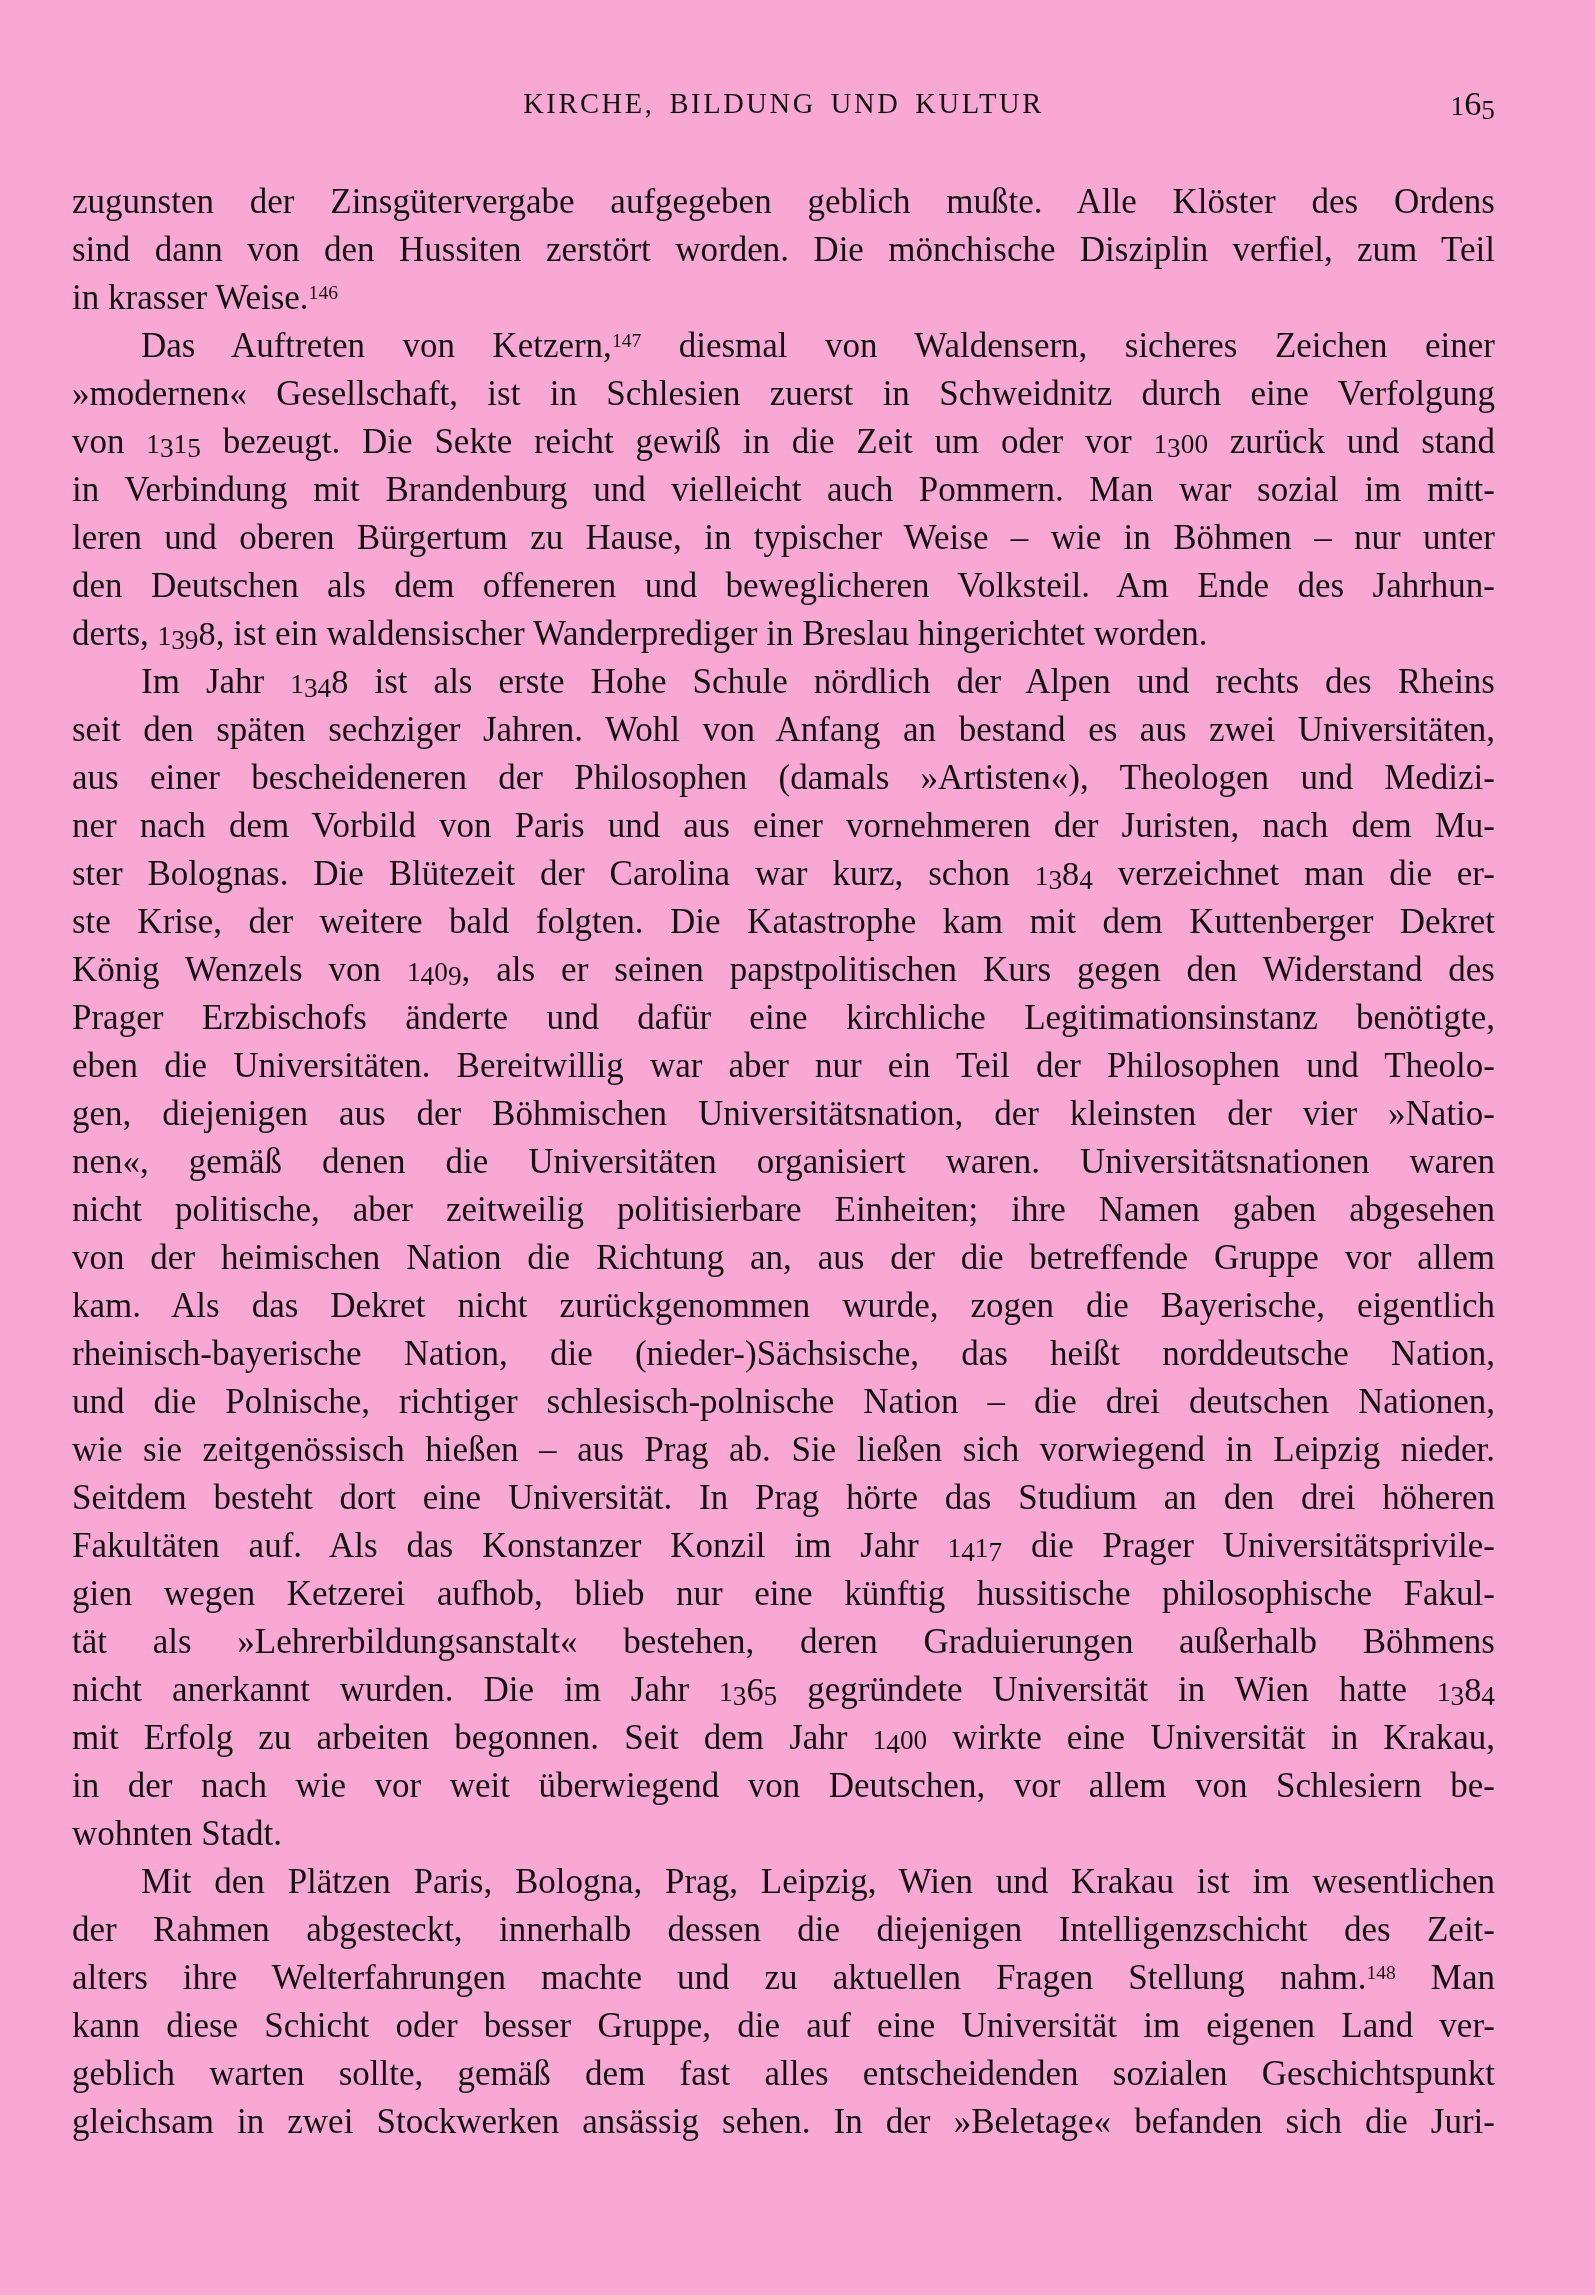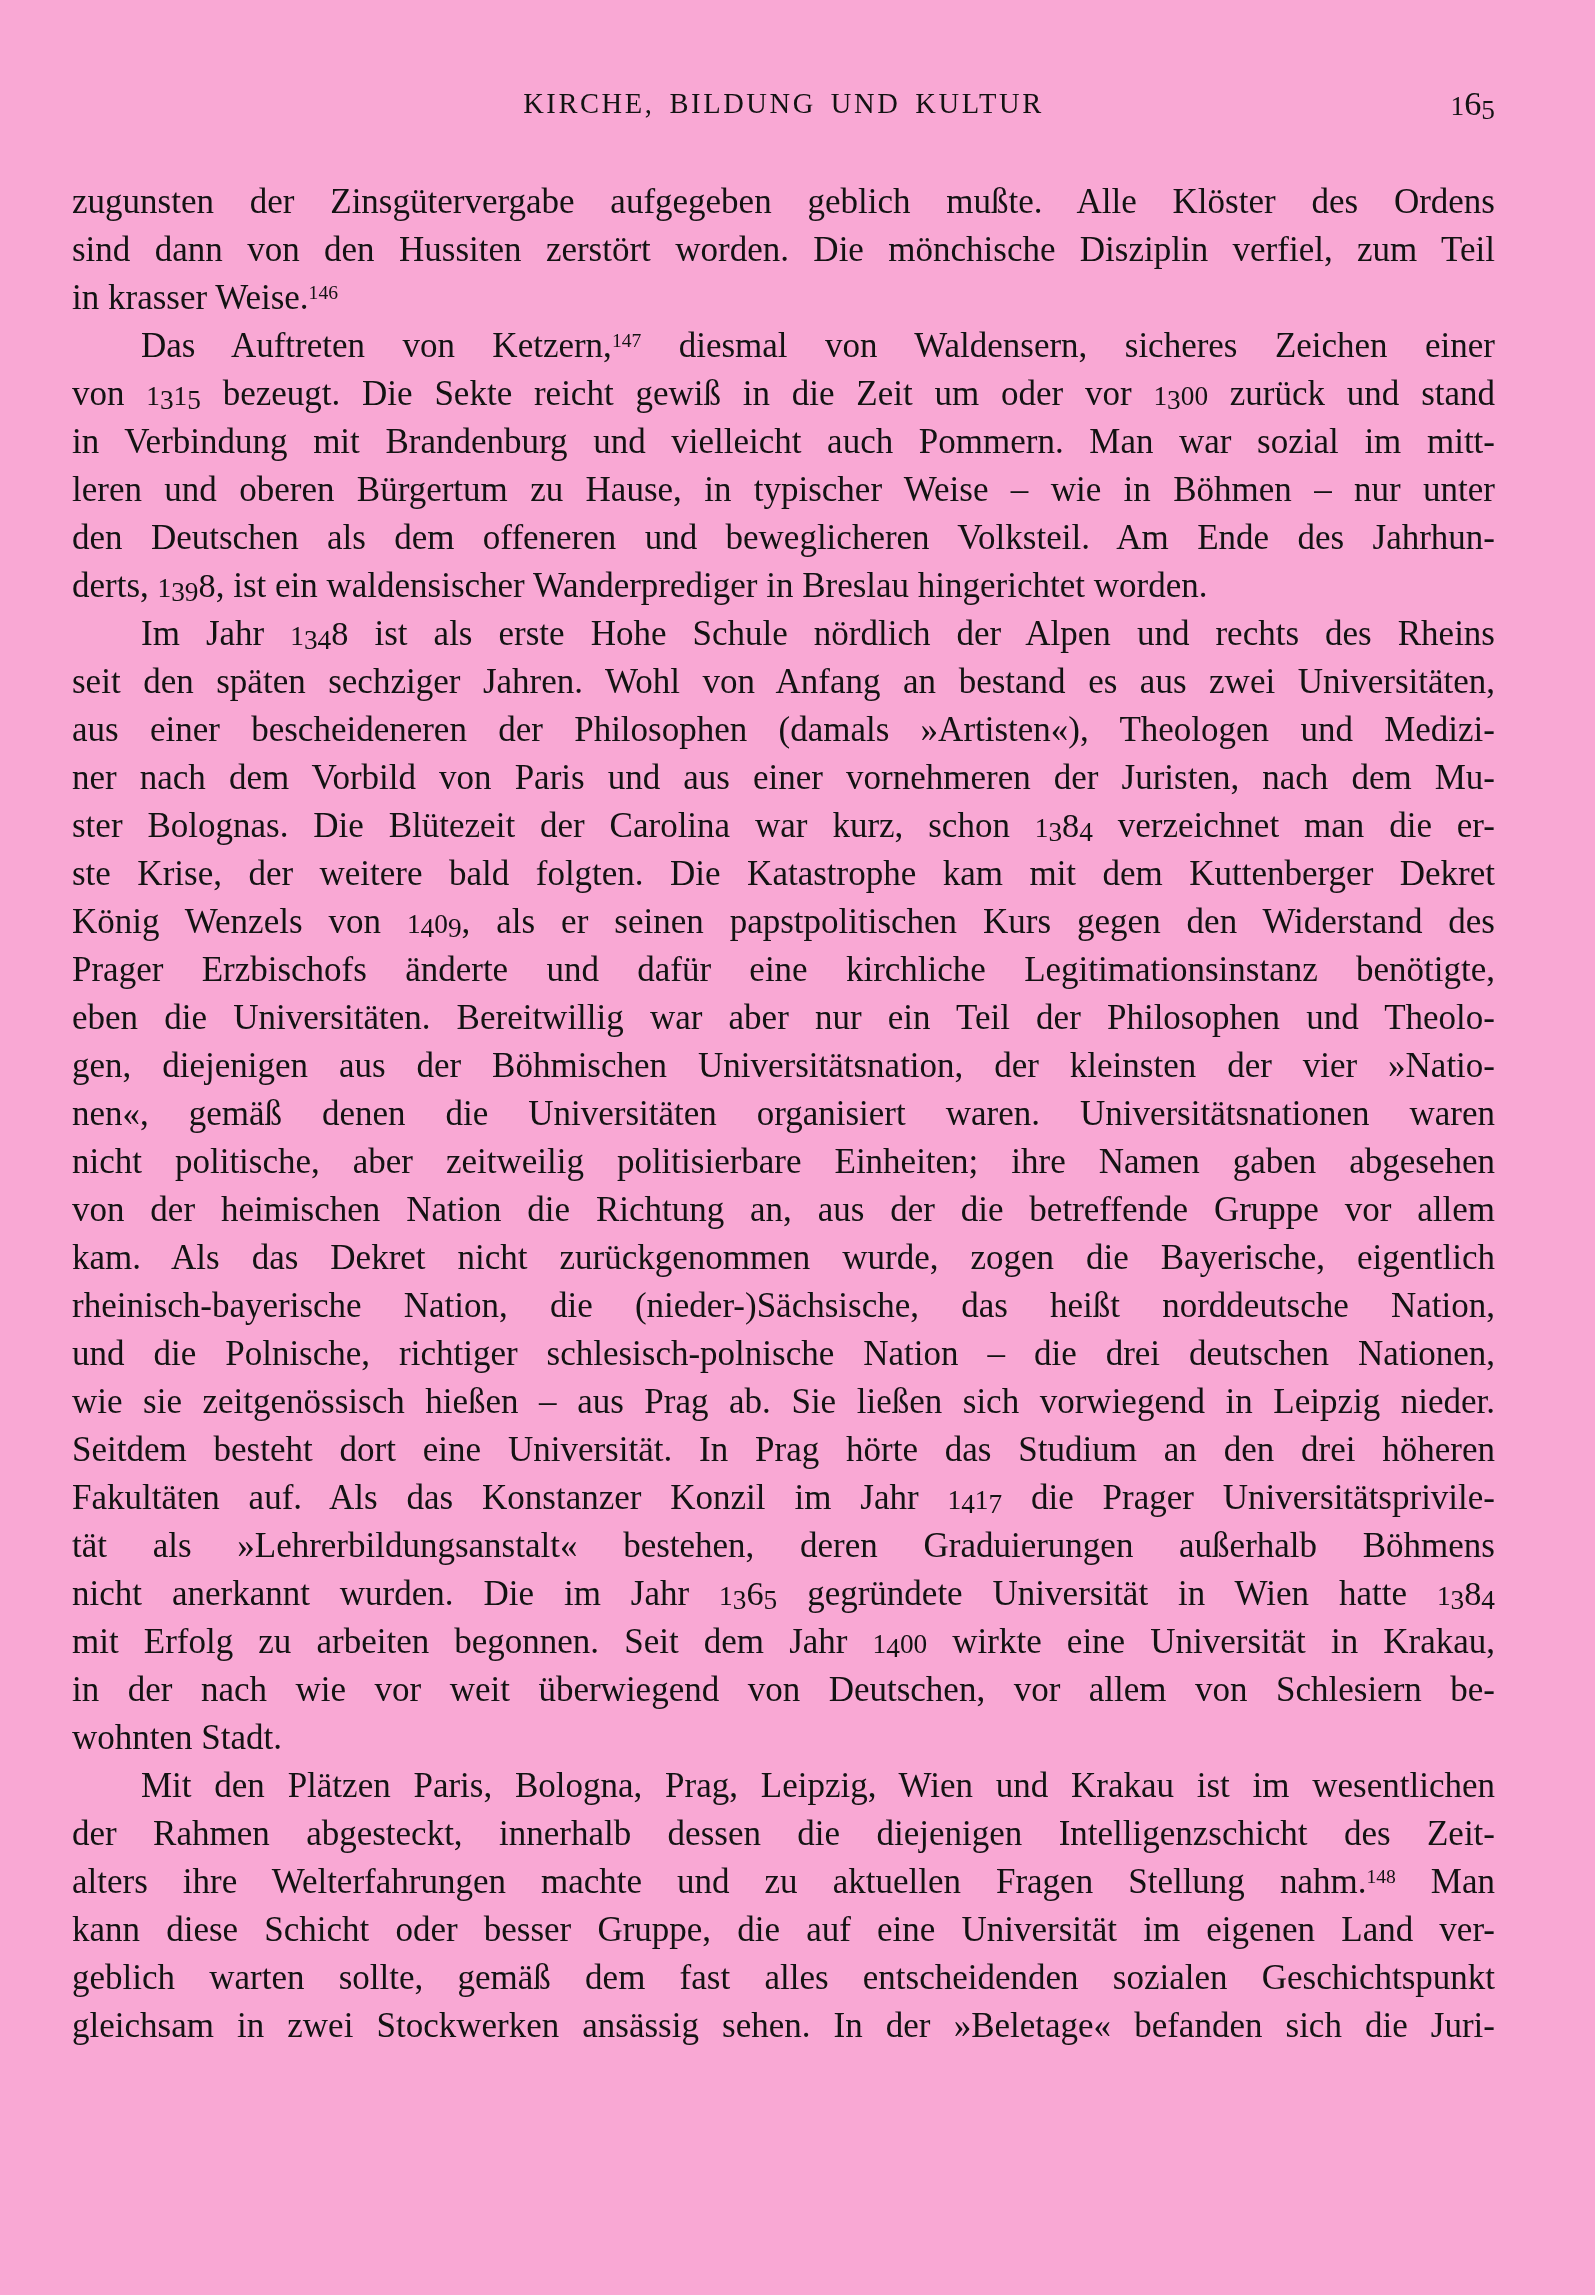--- a/index.html
+++ b/index.html
@@ -87,20 +87,21 @@
 <body>
 
 <div class="page">
   <div class="running-head">KIRCHE, BILDUNG UND KULTUR</div>
   <div class="page-number"><span class="os-x">1</span><span class="os-a">6</span><span class="os-d">5</span></div>
   <main class="body-text">
       <div class="line">zugunsten der Zinsgütervergabe aufgegeben geblich mußte. Alle Klöster des Ordens</div>
       <div class="line">sind dann von den Hussiten zerstört worden. Die mönchische Disziplin verfiel, zum Teil</div>
       <div class="line rag">in krasser Weise.<sup class="fn">146</sup></div>
       <div class="line indent">Das Auftreten von Ketzern,<sup class="fn">147</sup> diesmal von Waldensern, sicheres Zeichen einer</div>
+      <div class="line">»modernen« Gesellschaft, ist in Schlesien zuerst in Schweidnitz durch eine Verfolgung</div>
       <div class="line">von <span class="os-x">1</span><span class="os-d">3</span><span class="os-x">1</span><span class="os-d">5</span> bezeugt. Die Sekte reicht gewiß in die Zeit um oder vor <span class="os-x">1</span><span class="os-d">3</span><span class="os-x">0</span><span class="os-x">0</span> zurück und stand</div>
       <div class="line">in Verbindung mit Brandenburg und vielleicht auch Pommern. Man war sozial im mitt-</div>
       <div class="line">leren und oberen Bürgertum zu Hause, in typischer Weise – wie in Böhmen – nur unter</div>
       <div class="line">den Deutschen als dem offeneren und beweglicheren Volksteil. Am Ende des Jahrhun-</div>
       <div class="line rag">derts, <span class="os-x">1</span><span class="os-d">3</span><span class="os-d">9</span><span class="os-a">8</span>, ist ein waldensischer Wanderprediger in Breslau hingerichtet worden.</div>
       <div class="line indent">Im Jahr <span class="os-x">1</span><span class="os-d">3</span><span class="os-d">4</span><span class="os-a">8</span> ist als erste Hohe Schule nördlich der Alpen und rechts des Rheins</div>
       <div class="line">seit den späten sechziger Jahren. Wohl von Anfang an bestand es aus zwei Universitäten,</div>
       <div class="line">aus einer bescheideneren der Philosophen (damals »Artisten«), Theologen und Medizi-</div>
       <div class="line">ner nach dem Vorbild von Paris und aus einer vornehmeren der Juristen, nach dem Mu-</div>
       <div class="line">ster Bolognas. Die Blütezeit der Carolina war kurz, schon <span class="os-x">1</span><span class="os-d">3</span><span class="os-a">8</span><span class="os-d">4</span> verzeichnet man die er-</div>
@@ -111,20 +112,21 @@
       <div class="line">gen, diejenigen aus der Böhmischen Universitätsnation, der kleinsten der vier »Natio-</div>
       <div class="line">nen«, gemäß denen die Universitäten organisiert waren. Universitätsnationen waren</div>
       <div class="line">nicht politische, aber zeitweilig politisierbare Einheiten; ihre Namen gaben abgesehen</div>
       <div class="line">von der heimischen Nation die Richtung an, aus der die betreffende Gruppe vor allem</div>
       <div class="line">kam. Als das Dekret nicht zurückgenommen wurde, zogen die Bayerische, eigentlich</div>
       <div class="line">rheinisch-bayerische Nation, die (nieder-)Sächsische, das heißt norddeutsche Nation,</div>
       <div class="line">und die Polnische, richtiger schlesisch-polnische Nation – die drei deutschen Nationen,</div>
       <div class="line">wie sie zeitgenössisch hießen – aus Prag ab. Sie ließen sich vorwiegend in Leipzig nieder.</div>
       <div class="line">Seitdem besteht dort eine Universität. In Prag hörte das Studium an den drei höheren</div>
       <div class="line">Fakultäten auf. Als das Konstanzer Konzil im Jahr <span class="os-x">1</span><span class="os-d">4</span><span class="os-x">1</span><span class="os-d">7</span> die Prager Universitätsprivile-</div>
+      <div class="line">gien wegen Ketzerei aufhob, blieb nur eine künftig hussitische philosophische Fakul-</div>
       <div class="line">tät als »Lehrerbildungsanstalt« bestehen, deren Graduierungen außerhalb Böhmens</div>
       <div class="line">nicht anerkannt wurden. Die im Jahr <span class="os-x">1</span><span class="os-d">3</span><span class="os-a">6</span><span class="os-d">5</span> gegründete Universität in Wien hatte <span class="os-x">1</span><span class="os-d">3</span><span class="os-a">8</span><span class="os-d">4</span></div>
       <div class="line">mit Erfolg zu arbeiten begonnen. Seit dem Jahr <span class="os-x">1</span><span class="os-d">4</span><span class="os-x">0</span><span class="os-x">0</span> wirkte eine Universität in Krakau,</div>
       <div class="line">in der nach wie vor weit überwiegend von Deutschen, vor allem von Schlesiern be-</div>
       <div class="line rag">wohnten Stadt.</div>
       <div class="line indent">Mit den Plätzen Paris, Bologna, Prag, Leipzig, Wien und Krakau ist im wesentlichen</div>
       <div class="line">der Rahmen abgesteckt, innerhalb dessen die diejenigen Intelligenzschicht des Zeit-</div>
       <div class="line">alters ihre Welterfahrungen machte und zu aktuellen Fragen Stellung nahm.<sup class="fn">148</sup> Man</div>
       <div class="line">kann diese Schicht oder besser Gruppe, die auf eine Universität im eigenen Land ver-</div>
       <div class="line">geblich warten sollte, gemäß dem fast alles entscheidenden sozialen Geschichtspunkt</div>

